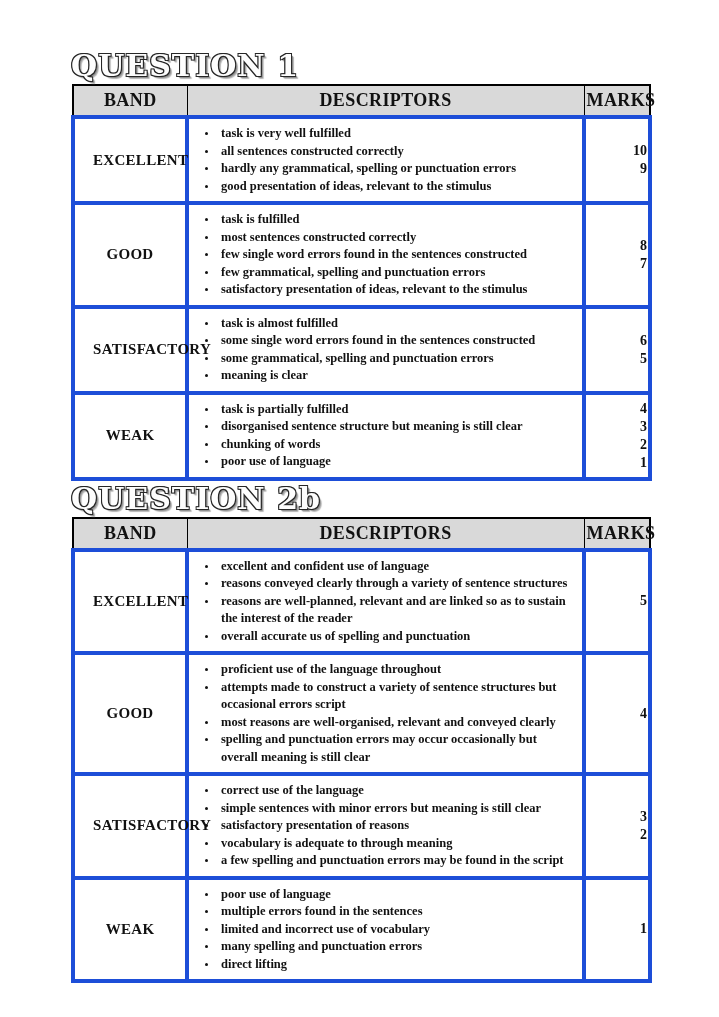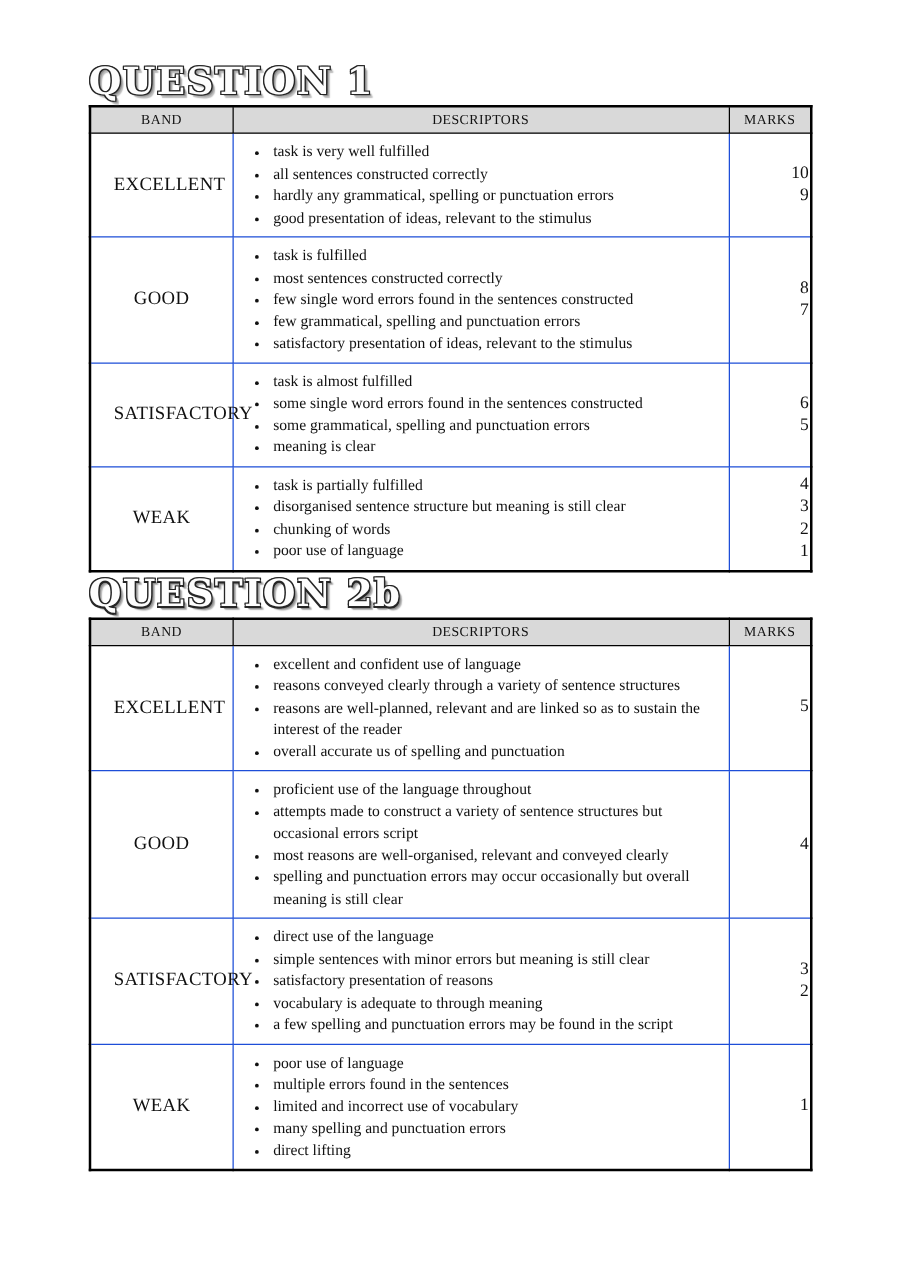--- a/index.html
+++ b/index.html
@@ -36,28 +36,29 @@
     table-layout: fixed;
     border: 2px solid #000;
   }
   .c-band  { width: 114px; }
   .c-desc  { width: 397px; }
   .c-marks { width: 66px; }
 
   table.rubric th {
     border: 1px solid #000;
     background: #d9d9d9;
-    font-weight: normal;
-    font-size: 11px;
+    font-weight: bold;
+    font-size: 18px;
     letter-spacing: 0.4px;
     padding: 4px 2px;
   }
   table.rubric td {
-    border: 1px solid #1d4ed8;
+    border: 4px solid #1d4ed8;
     vertical-align: middle;
+    font-weight: bold;
   }
   td.band {
     text-align: center;
     font-size: 15px;
     letter-spacing: 0.3px;
     padding: 4px 18px;
   }
   td.desc { padding: 6px 6px 6px 4px; }
   td.desc ul { margin: 0; padding-left: 25px; }
   td.desc li {
@@ -208,21 +209,21 @@
             </ul>
           </td>
           <td class="marks">
             <div class="mark-line">4</div>
           </td>
         </tr>
         <tr>
           <td class="band">SATISFACTORY</td>
           <td class="desc">
             <ul>
-              <li>direct use of the language</li>
+              <li>correct use of the language</li>
               <li>simple sentences with minor errors but meaning is still clear</li>
               <li>satisfactory presentation of reasons</li>
               <li>vocabulary is adequate to through meaning</li>
               <li>a few spelling and punctuation errors may be found in the script</li>
             </ul>
           </td>
           <td class="marks">
             <div class="mark-line">3</div>
             <div class="mark-line">2</div>
           </td>

